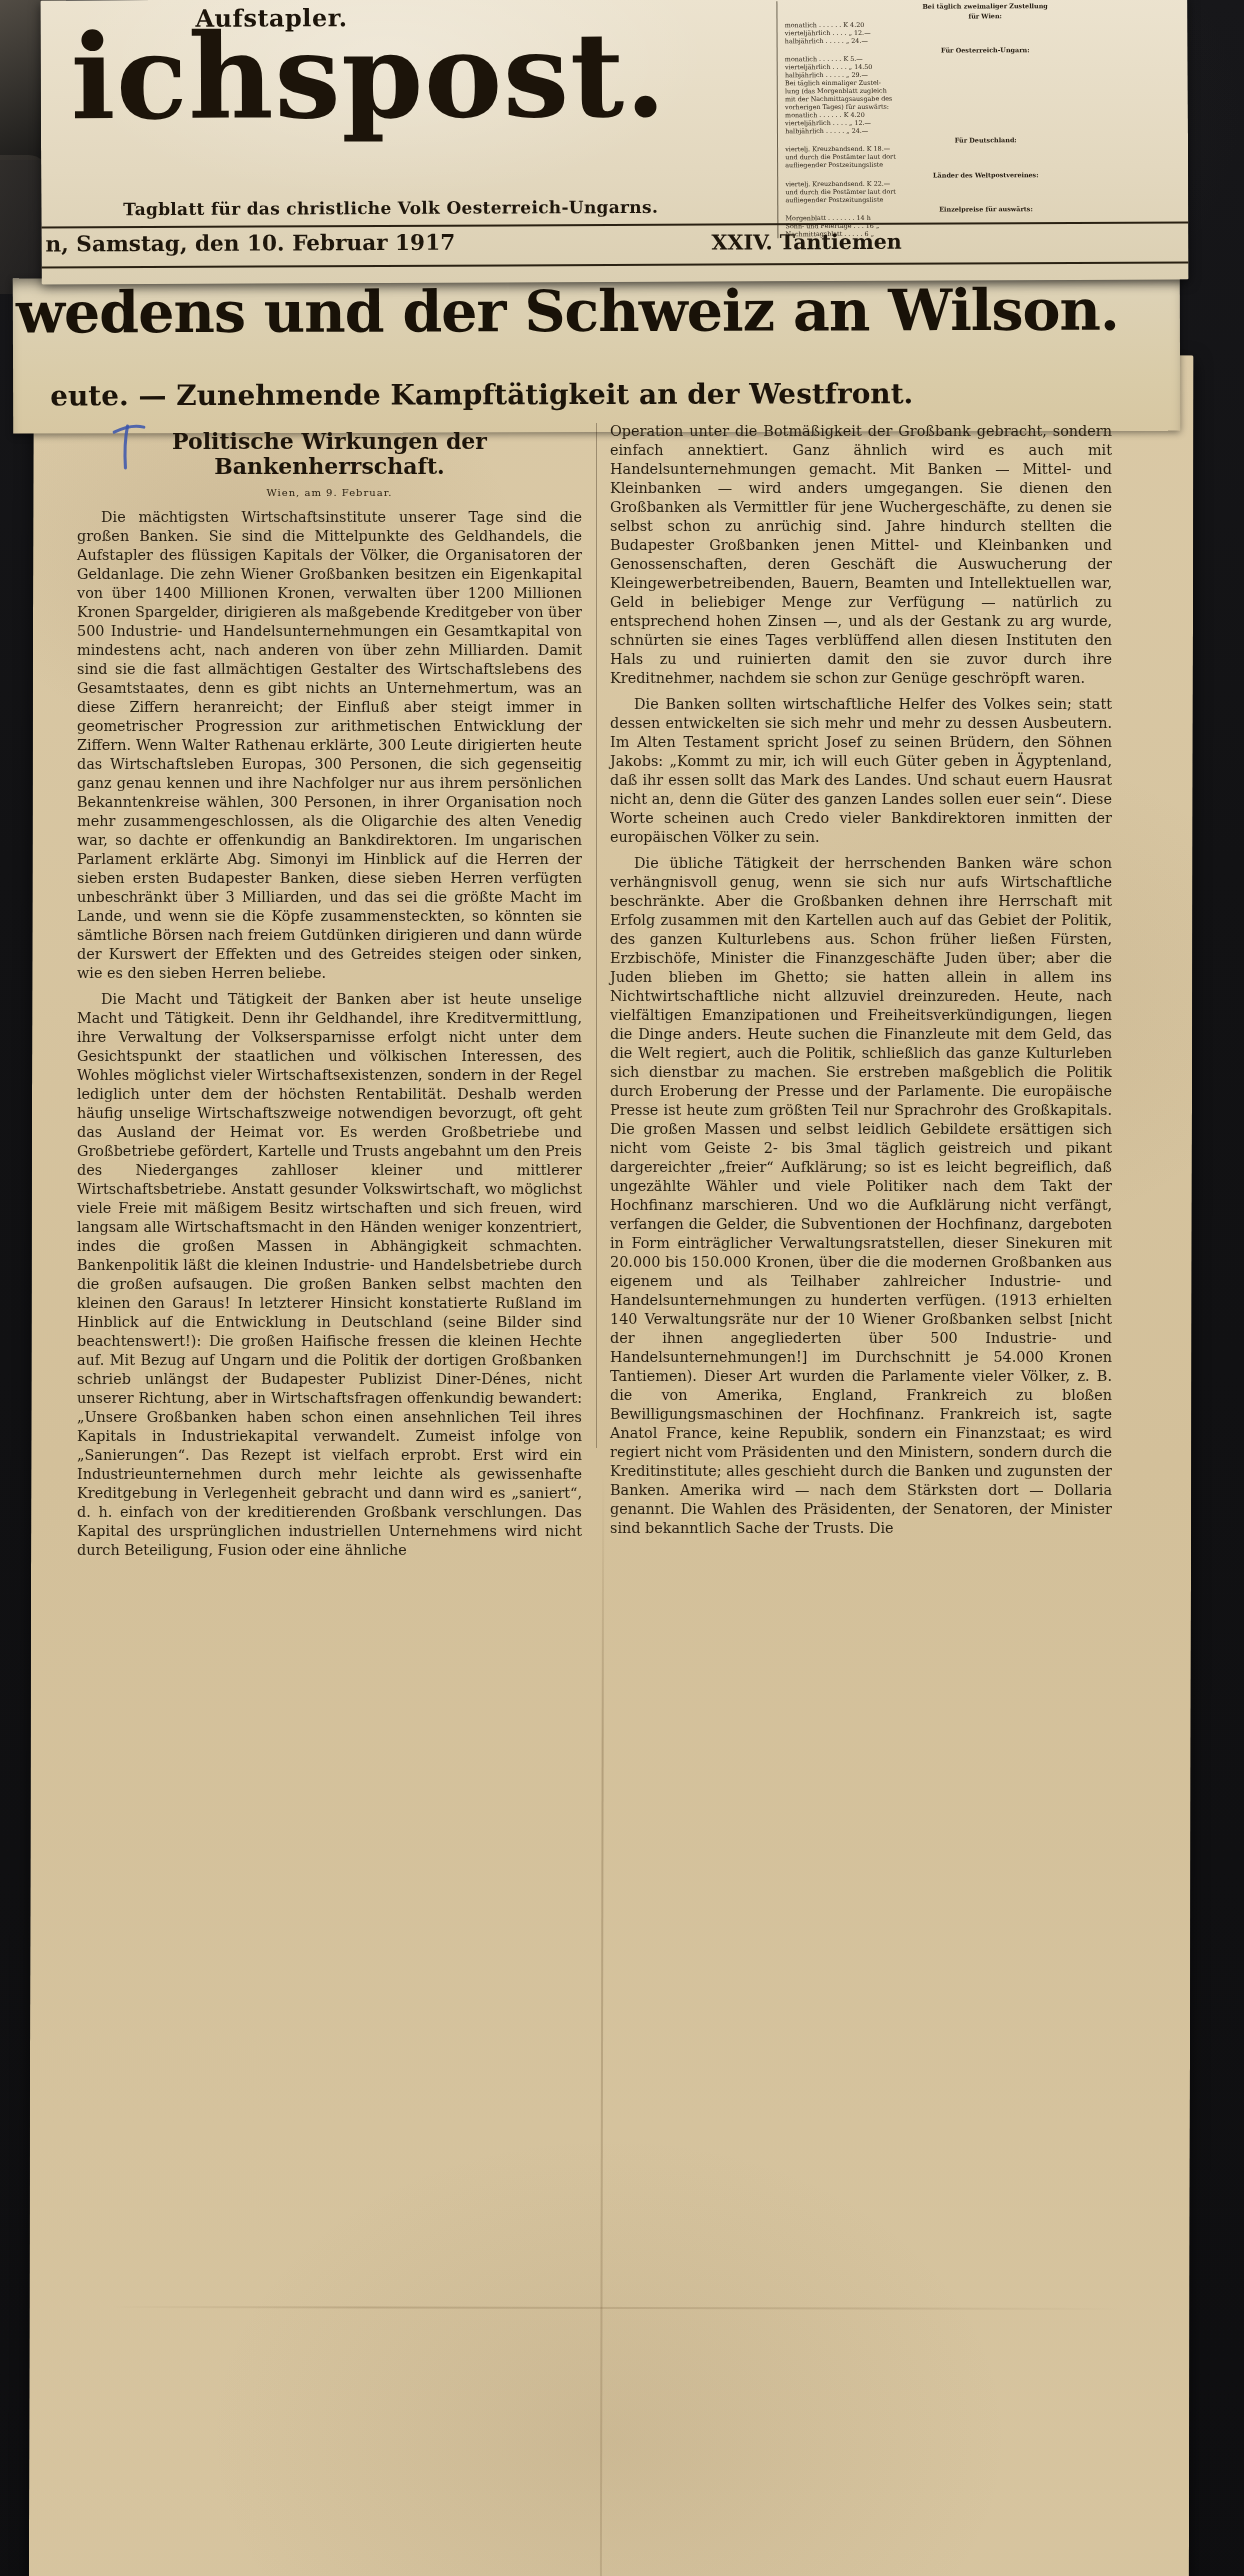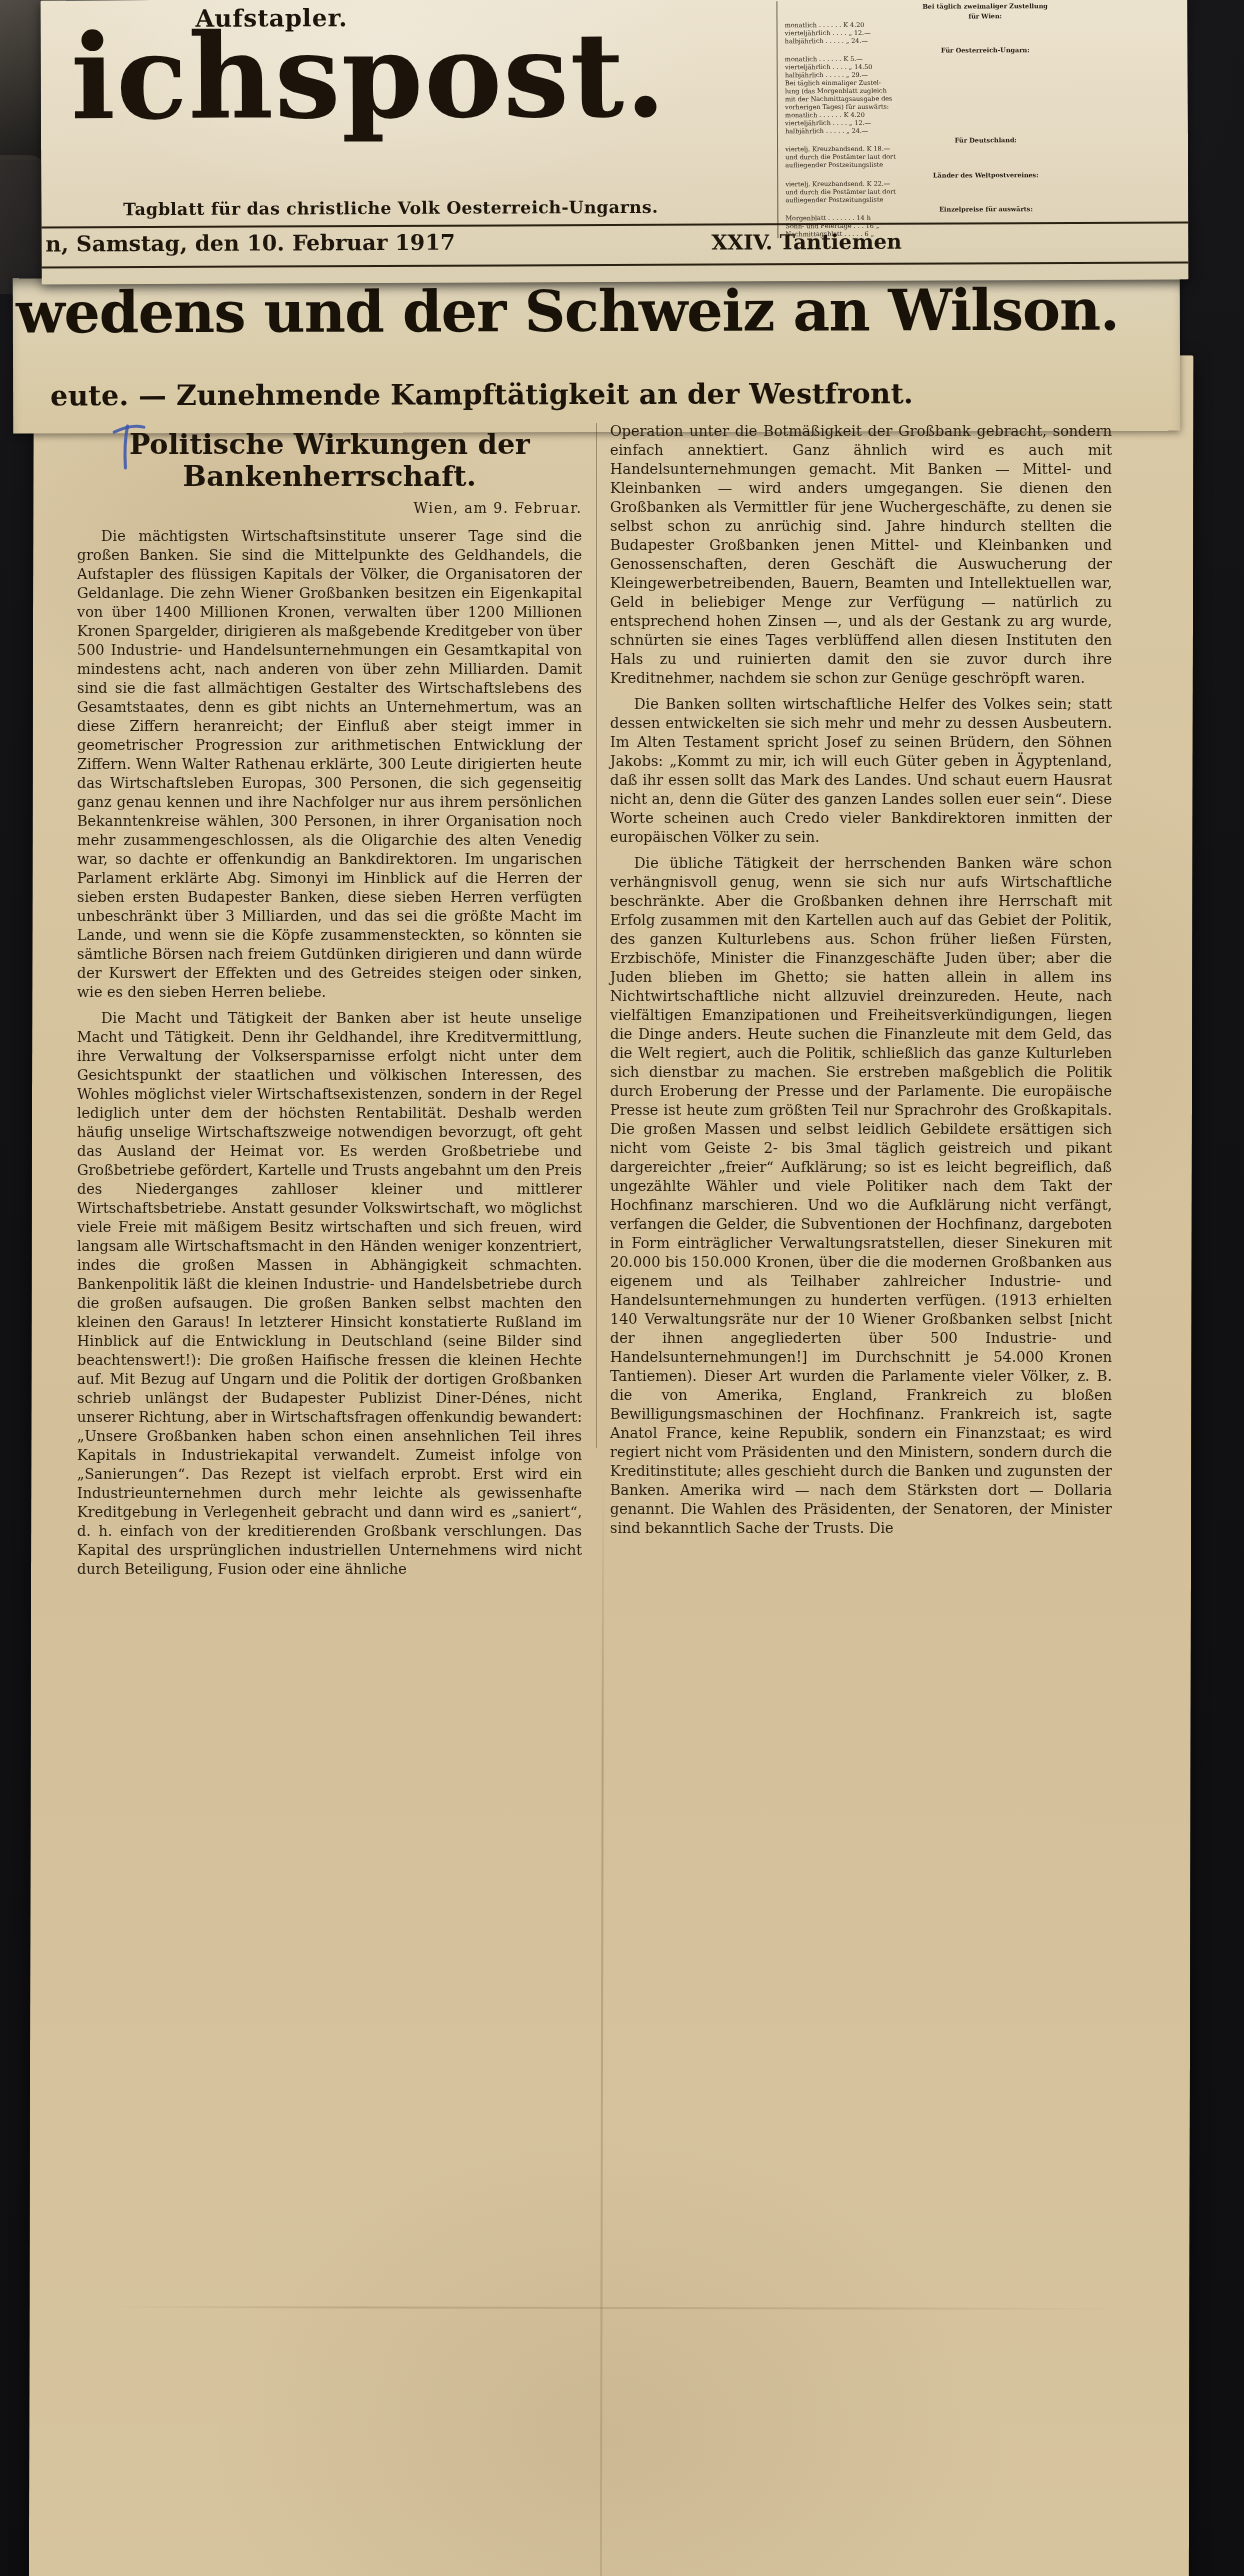--- a/index.html
+++ b/index.html
@@ -71,23 +71,23 @@
     background:linear-gradient(180deg, transparent, rgba(95,72,40,.28) 18%, rgba(95,72,40,.16) 80%, transparent); }
   .crease-h { position:absolute; left:82px; top:1953px; width:1010px; height:1.5px;
     background:linear-gradient(90deg, transparent, rgba(95,72,40,.2) 25%, rgba(95,72,40,.14) 75%, transparent); }
 
   
   .article { position:absolute; left:0; top:418px; width:1245px; z-index:5; }
   .col-left  { position:absolute; left:77px;  top:11.3px; width:505px; }
   .col-right { position:absolute; left:610px; top:4.1px;  width:502px; }
   .col-divider { position:absolute; left:596px; top:5.2px; width:1px; height:1025px;
     background:rgba(42,30,14,.35); }
-  .article-title { margin:0 15.5px 4.1px; font-size:28px; line-height:1.12; font-weight:bold;
+  .article-title { margin:0 15.5px 4.1px; font-size:22px; line-height:1.12; font-weight:bold;
     text-align:center; color:#1e150a; }
-  .byline { text-align:right; font-size:14px; letter-spacing:1px; margin:8.2px 0 10.3px; color:#2a2011; }
+  .byline { text-align:center; font-size:10px; letter-spacing:1px; margin:8.2px 0 10.3px; color:#2a2011; }
   .paras p { margin:0 0 7.2px; font-size:14.4px; line-height:19px; text-align:justify;
     text-indent:24px; color:#261d10; }
   .paras.cont p:first-child { text-indent:0; }
   .blue-mark { position:absolute; left:110px; top:3.1px; z-index:6; }
 </style>
 </head>
 <body>
 
 <div class="stage">
 

